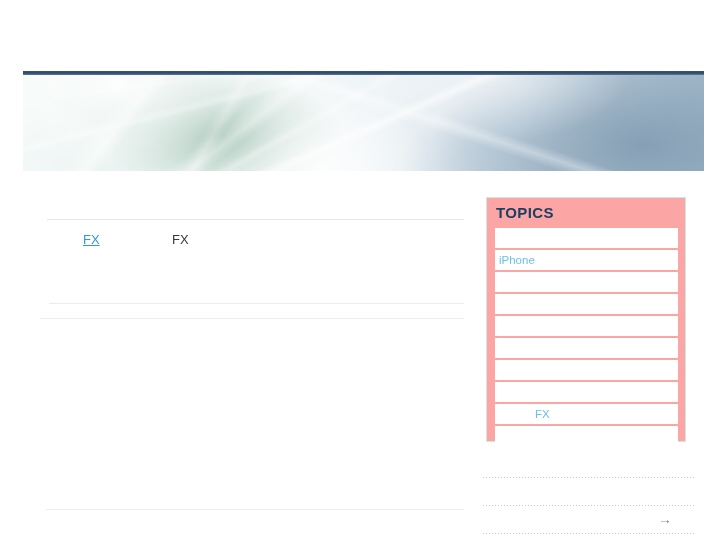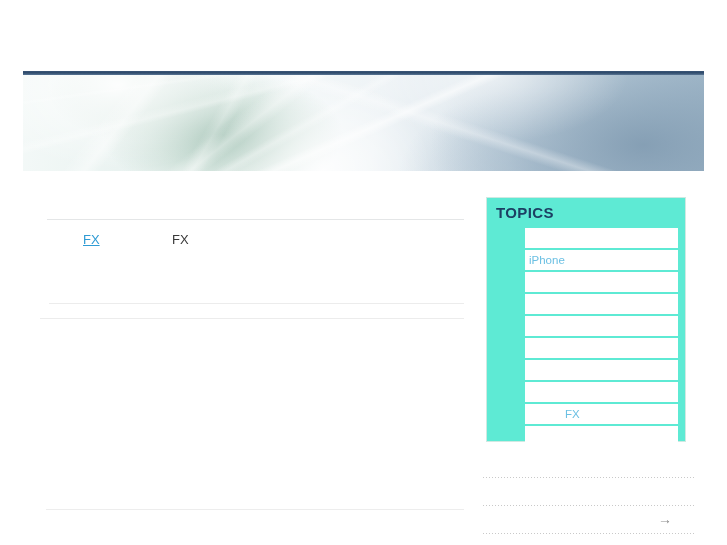--- a/index.html
+++ b/index.html
@@ -119,21 +119,21 @@
     white-space: nowrap;
   }
 
   
   #topics {
     position: absolute;
     left: 486px;
     top: 197px;
     width: 200px;
     height: 245px;
-    background: #5eead4;
+    background: #fca5a5;
     border: 1px solid #cfe9e2;
     box-sizing: border-box;
     padding-left: 8px;
   }
   #topics .topics-title {
     position: absolute;
     left: 9px;
     top: 6px;
     font-size: 15px;
     font-weight: bold;
@@ -149,21 +149,20 @@
   #topics .topic-item {
     height: 20px;
     background: #ffffff;
     margin-bottom: 2px;
     position: relative;
     font-size: 11.5px;
     line-height: 20px;
     color: #6cc0e3;
     overflow: hidden;
     cursor: pointer;
-    margin-left: 30px;
   }
   #topics .topic-item .tlabel {
     position: absolute;
     top: 0;
     white-space: nowrap;
   }
 
   
   #footer-right {
     position: absolute;

